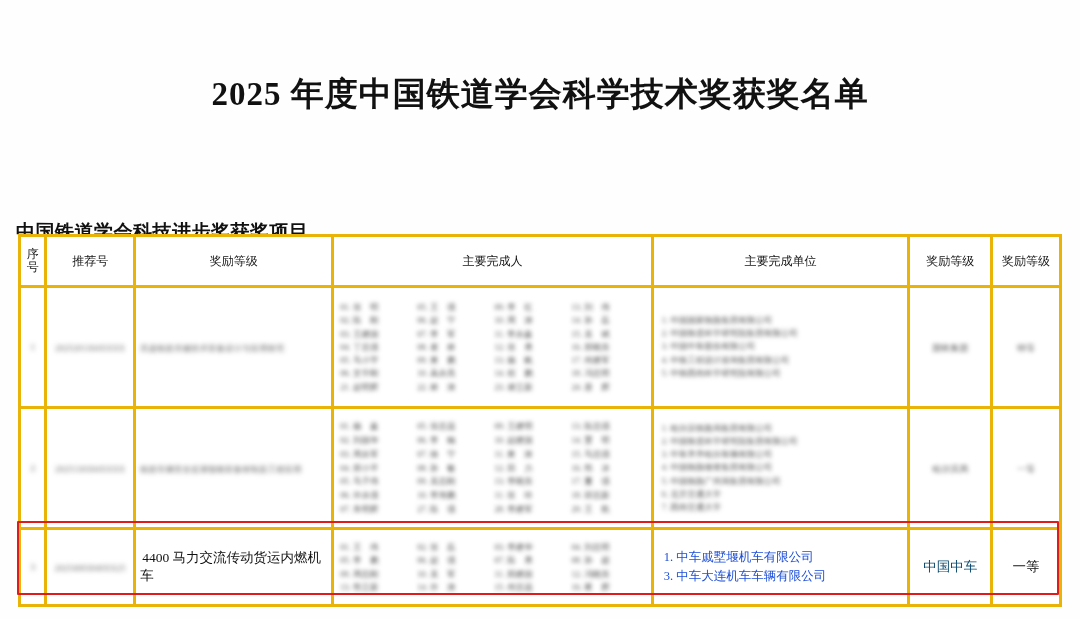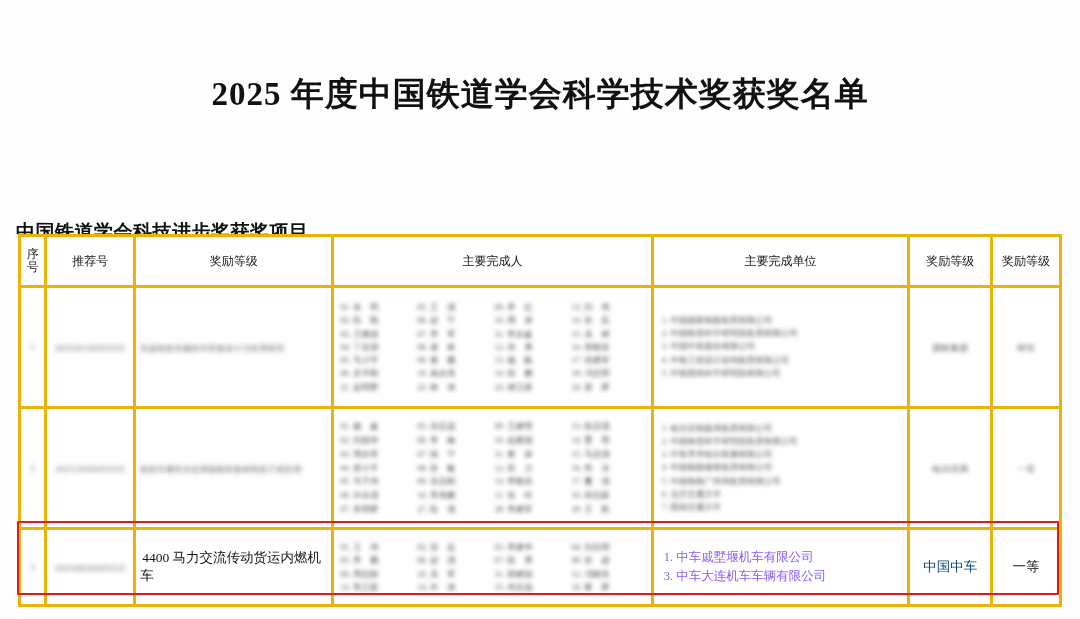--- a/index.html
+++ b/index.html
@@ -109,21 +109,21 @@
     font-size: 8.5px;
     line-height: 1.55;
     color: #4a4a4a;
     filter: blur(1.9px);
     padding: 2px 4px;
   }
 
   .units-clear {
     font-size: 12.5px;
     line-height: 1.55;
-    color: #8b5cf6;
+    color: #1d4ed8;
     padding: 2px 6px;
     font-family: "Liberation Serif", serif;
   }
 
   .proj-clear {
     font-size: 13.5px;
     color: #111;
     padding-left: 2px;
     font-family: "Liberation Serif", serif;
   }

